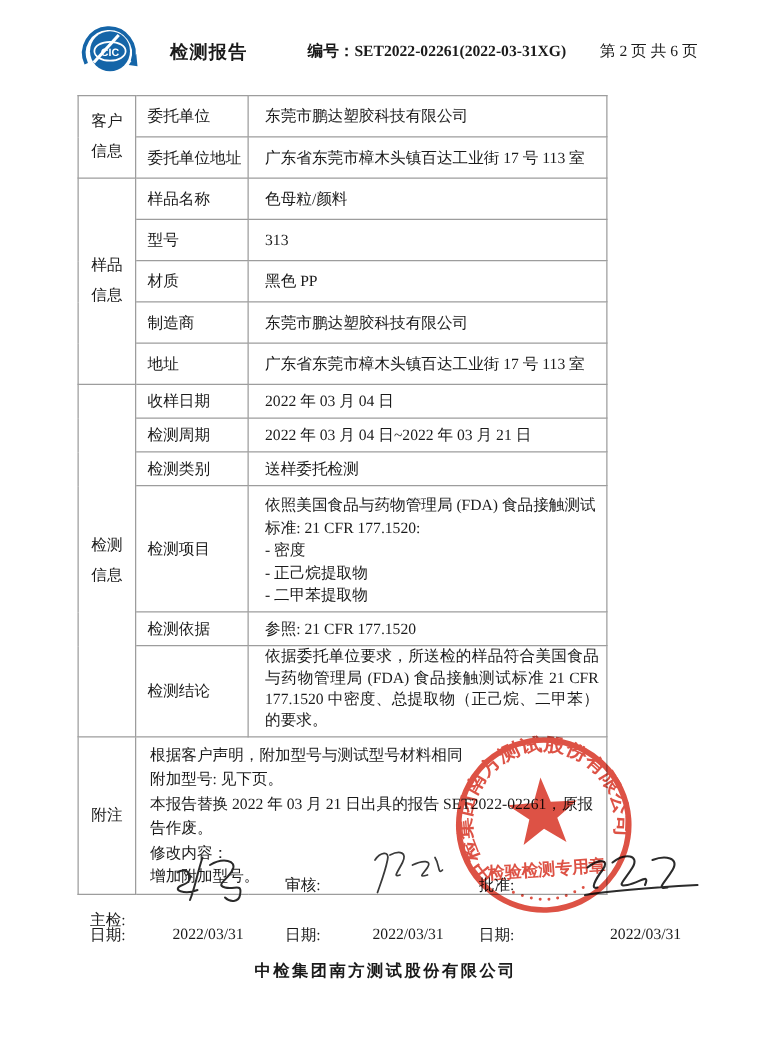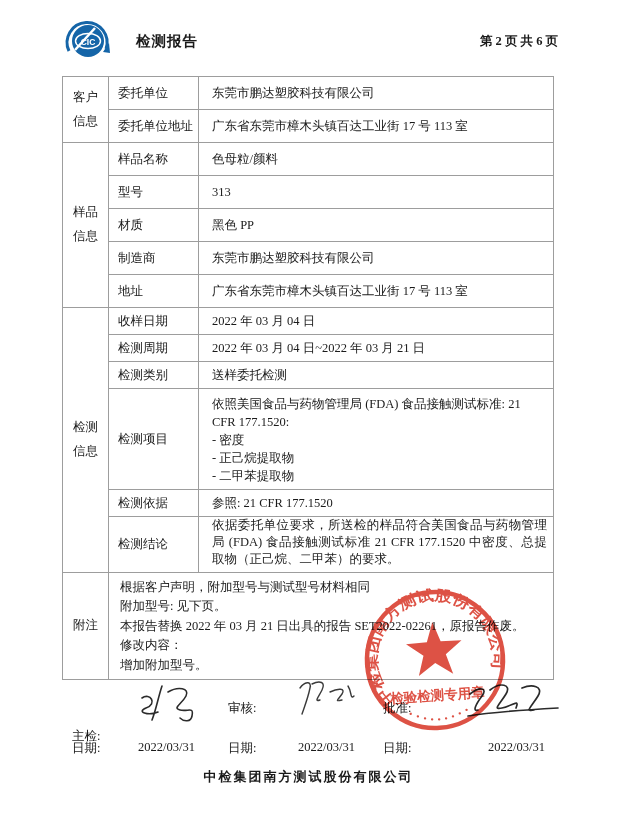--- a/index.html
+++ b/index.html
@@ -8,23 +8,23 @@
     width:617px; height:840px; position:relative; overflow:hidden;
     font-family:"Liberation Serif","DejaVu Serif",serif;
     color:#1a1a1a;
   }
   
   .header { position:absolute; top:16px; left:62px; width:496px; height:50px;
             display:flex; align-items:center; }
   .logo { width:52px; height:46px; flex:0 0 auto; }
   .hdr-title { font-weight:bold; font-size:14.5px; margin-left:22px; letter-spacing:1px; }
   .hdr-no { font-weight:bold; font-size:12.5px; margin-left:48px; white-space:nowrap; }
-  .hdr-page { font-weight:bold; font-size:12.5px; margin-left:auto; white-space:nowrap; }
+  .hdr-page { font-weight:normal; font-size:12.5px; margin-left:auto; white-space:nowrap; }
   
-  table.report { position:absolute; top:76px; left:62px; width:492px;
+  table.report { position:absolute; top:76px; left:62px; width:424px;
                  border-collapse:collapse; table-layout:fixed; }
   table.report td { border:1px solid #9d9d9d; font-size:12.5px; vertical-align:middle; }
   td.sec { width:46px; text-align:center; padding:2px 0; }
   td.sec .vlabel { display:inline-block; width:2.1em; line-height:1.9; text-align:center; }
   td.lbl { width:90px; padding:4px 4px 4px 9px; }
   td.val { padding:4px 6px 4px 13px; }
   tr.h33 { height:33px; }
   tr.h27 { height:27px; }
   td.items { vertical-align:top; padding-top:6px; line-height:18px; }
   td.concl { line-height:17px; padding-top:0; padding-bottom:4px; text-align:justify; }
@@ -49,20 +49,21 @@
 <div class="header">
   <svg class="logo" viewBox="0 0 52 46">
     <path d="M 7,33 A 20,20 0 1 1 44,31" fill="none" stroke="#1565a8" stroke-width="3"></path>
     <polygon points="47,25 41,34 48,35" fill="#1565a8"></polygon>
     <circle cx="26" cy="23" r="16" fill="#1565a8"></circle>
     <path d="M 33,10 L 13,32" stroke="#ffffff" stroke-width="2.5"></path>
     <ellipse cx="26" cy="23" rx="12.5" ry="7.5" fill="none" stroke="#ffffff" stroke-width="1.4"></ellipse>
     <text x="26" y="26.5" text-anchor="middle" fill="#ffffff" font-family="Liberation Sans, sans-serif" font-size="8.5" font-weight="bold">CIC</text>
   </svg>
   <div class="hdr-title">检测报告</div>
+  <div class="hdr-no">编号：SET2022-02261(2022-03-31XG)</div>
   <div class="hdr-page">第 2 页 共 6 页</div>
 </div>
 
 <table class="report">
 
   <tbody>
       <tr class="h33">
     <td class="sec" rowspan="2">
       <span class="vlabel">客户信息</span></td>
     <td class="lbl">委托单位</td>

